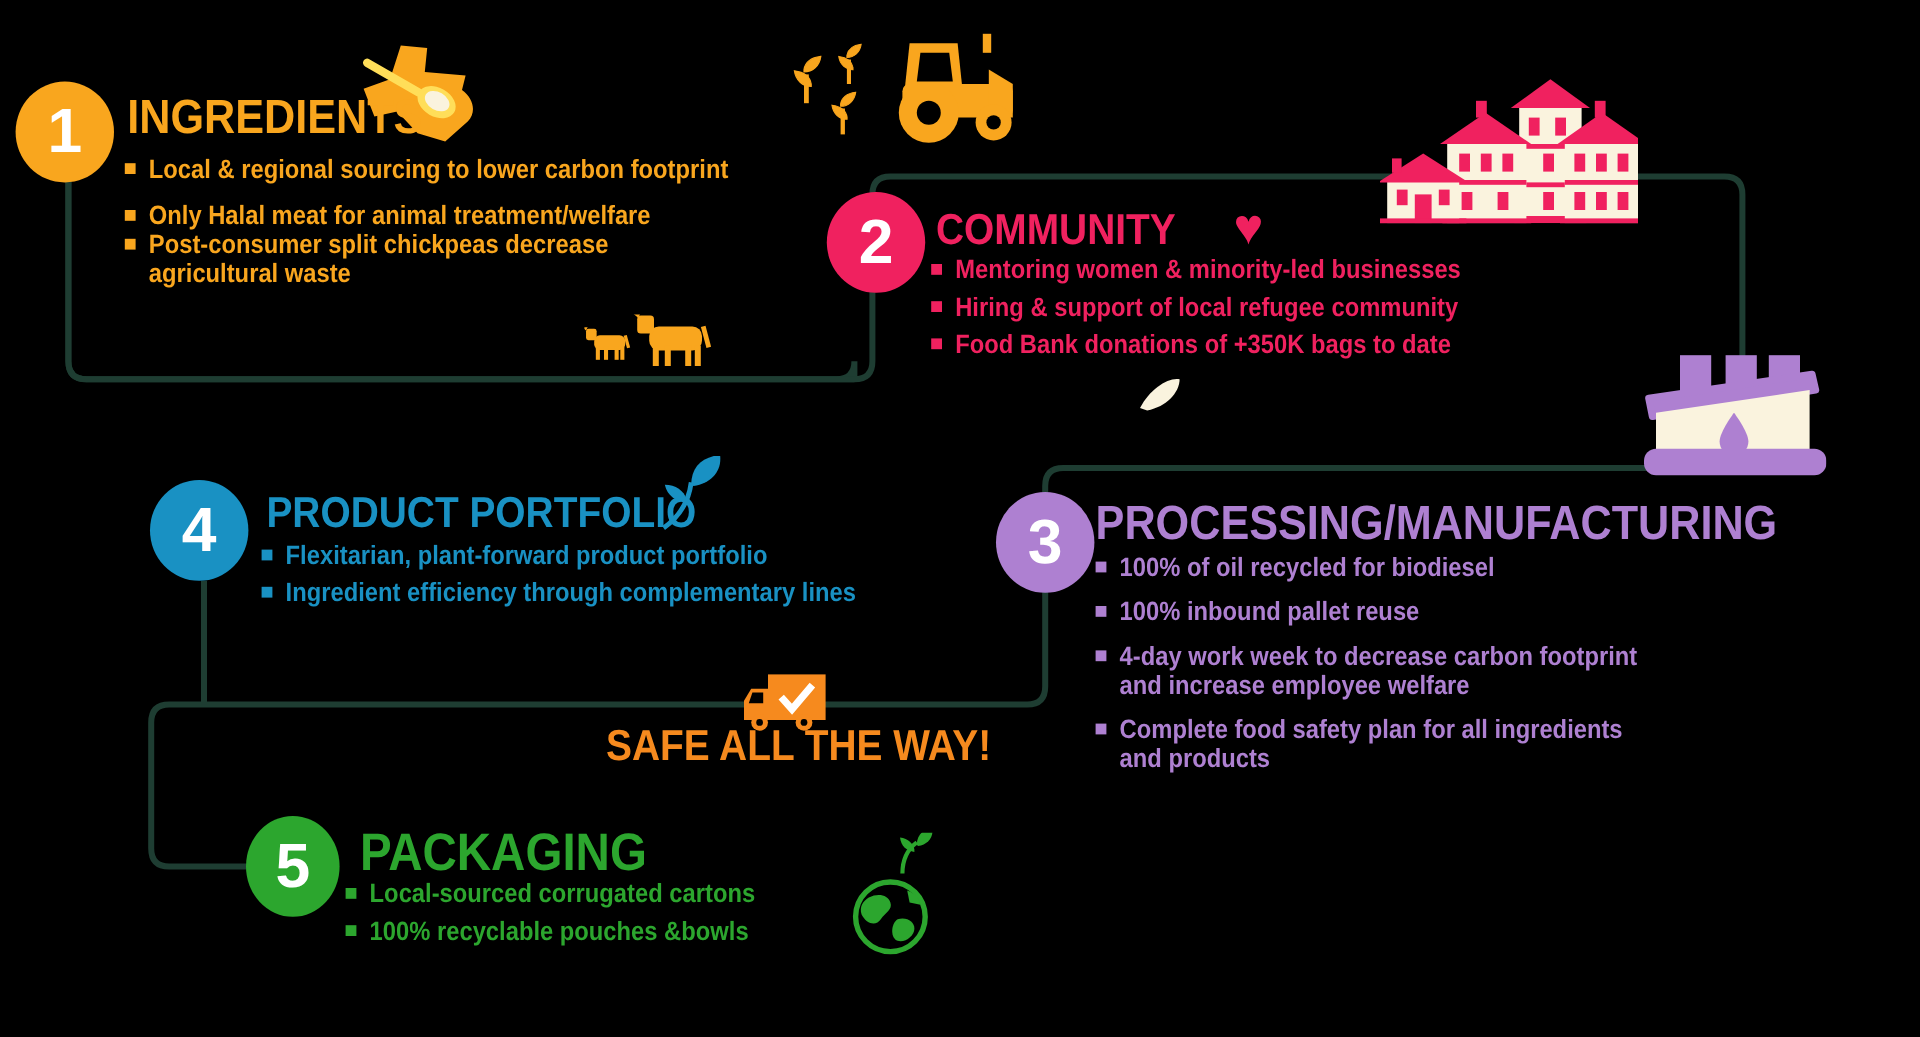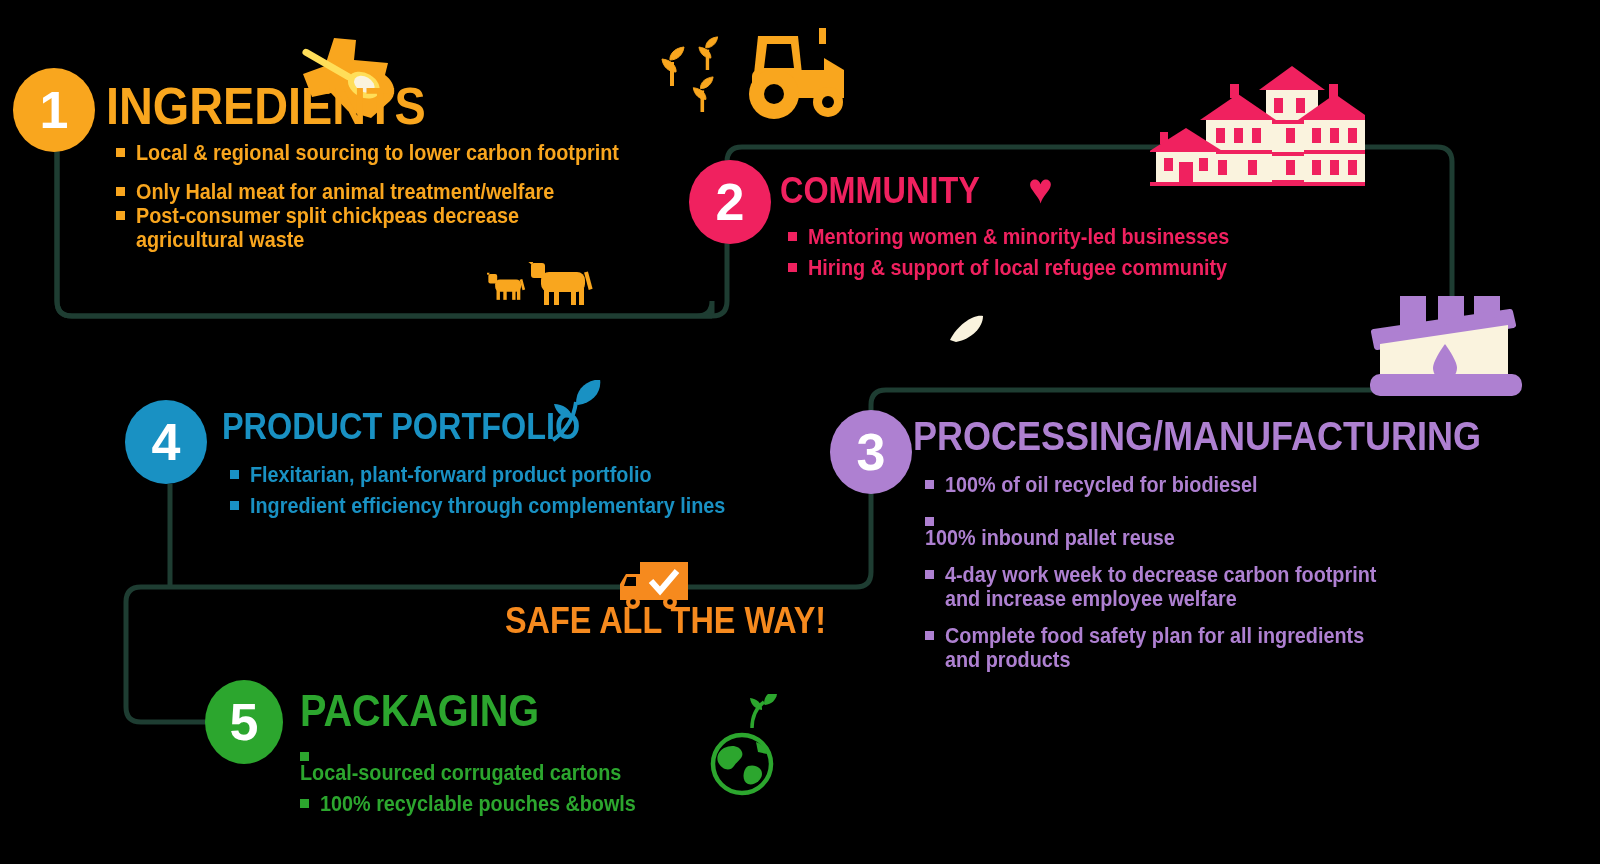--- a/index.html
+++ b/index.html
@@ -4,21 +4,21 @@
 <style>
   html,body{margin:0;padding:0;background:#000;}
   .stage{position:relative;width:1600px;height:864px;background:#000;overflow:hidden;
          font-family:"Liberation Sans","DejaVu Sans",sans-serif;font-weight:700;}
   .stage svg{position:absolute;}
   .connectors{left:0;top:0;}
   .badge{position:absolute;border-radius:50%;display:flex;align-items:center;justify-content:center;
          color:#fff;font-size:52px;font-weight:700;z-index:3;}
   h2{position:absolute;margin:0;white-space:nowrap;z-index:3;letter-spacing:0px;}
   .cond{display:inline-block;transform:scaleX(.9);transform-origin:left top;}
-  ul{position:absolute;margin:12px;padding:0;list-style:none;z-index:3;}
+  ul{position:absolute;margin:0;padding:0;list-style:none;z-index:3;}
   li{display:flex;align-items:flex-start;}
   .sq{width:9px;height:9px;margin:7px 11px 0 0;flex:0 0 auto;}
   .btxt{font-size:22px;line-height:24px;white-space:pre-line;}
   
   .c-ing{color:#F9A61E;} .bg-ing{background:#F9A61E;}
   .c-com{color:#F0215F;} .bg-com{background:#F0215F;}
   .c-pro{color:#AE80D1;} .bg-pro{background:#AE80D1;}
   .c-ppf{color:#1991C3;} .bg-ppf{background:#1991C3;}
   .c-pak{color:#2CA62E;} .bg-pak{background:#2CA62E;}
   .banner{position:absolute;left:505px;top:600px;color:#F68A1E;font-size:36px;z-index:3;}
@@ -198,21 +198,21 @@
   </svg>
 
   <svg style="left:948px;top:314px;z-index:2" width="38" height="30" viewBox="0 0 38 30">
     <path d="M2 26 C10 10 26 0 35 2 C35 13 24 25 8 28 Z" fill="#FAF3DE"></path>
   </svg>
 
   <section>
     <div class="badge bg-ing" style="left:13px;top:68px;width:82px;height:84px;">
       <span>1</span>
     </div>
-    <h2 class="c-ing" style="left:106px;top:76px;font-size:52px;">
+    <h2 class="c-ing" style="left:106px;top:76px;font-size:40px;">
       <span class="cond">INGREDIENTS</span>
     </h2>
     <ul class="c-ing" style="left:104px;top:129px;width:700px;">
       <li style="margin-bottom:15px;">
         <span class="sq bg-ing"></span>
         <span class="btxt cond">Local &amp; regional sourcing to lower carbon footprint</span>
       </li>
       <li>
         <span class="sq bg-ing"></span>
         <span class="btxt cond">Only Halal meat for animal treatment/welfare</span>
@@ -235,36 +235,40 @@
     </h2>
     <ul class="c-com" style="left:776px;top:213px;width:600px;">
       <li style="margin-bottom:7px;text-align:center;">
         <span class="sq bg-com"></span>
         <span class="btxt cond">Mentoring women &amp; minority-led businesses</span>
       </li>
       <li style="margin-bottom:7px;">
         <span class="sq bg-com"></span>
         <span class="btxt cond">Hiring &amp; support of local refugee community</span>
       </li>
+      <li>
+        <span class="sq bg-com"></span>
+        <span class="btxt cond">Food Bank donations of +350K bags to date</span>
+      </li>
     </ul>
   </section>
 
   <section>
     <div class="badge bg-pro" style="left:830px;top:410px;width:82px;height:84px;">
       <span>3</span>
     </div>
     <h2 class="c-pro" style="left:913px;top:414px;font-size:40px;">
       <span class="cond">PROCESSING/MANUFACTURING</span>
     </h2>
     <ul class="c-pro" style="left:913px;top:461px;width:620px;">
       <li style="margin-bottom:13px;">
         <span class="sq bg-pro"></span>
         <span class="btxt cond">100% of oil recycled for biodiesel</span>
       </li>
-      <li style="margin-bottom:13px;flex-direction:column;">
+      <li style="margin-bottom:13px;">
         <span class="sq bg-pro"></span>
         <span class="btxt cond">100% inbound pallet reuse</span>
       </li>
       <li style="margin-bottom:13px;">
         <span class="sq bg-pro"></span>
         <span class="btxt cond">4-day work week to decrease carbon footprint
 and increase employee welfare</span>
       </li>
       <li>
         <span class="sq bg-pro"></span>
@@ -298,21 +302,21 @@
   </div>
 
   <section>
     <div class="badge bg-pak" style="left:205px;top:680px;width:78px;height:84px;">
       <span>5</span>
     </div>
     <h2 class="c-pak" style="left:300px;top:686px;font-size:44px;">
       <span class="cond">PACKAGING</span>
     </h2>
     <ul class="c-pak" style="left:288px;top:733px;width:500px;">
-      <li style="margin-bottom:7px;flex-direction:column;">
+      <li style="margin-bottom:7px;">
         <span class="sq bg-pak"></span>
         <span class="btxt cond">Local-sourced corrugated cartons</span>
       </li>
       <li>
         <span class="sq bg-pak"></span>
         <span class="btxt cond">100% recyclable pouches &amp;bowls</span>
       </li>
     </ul>
   </section>
 

